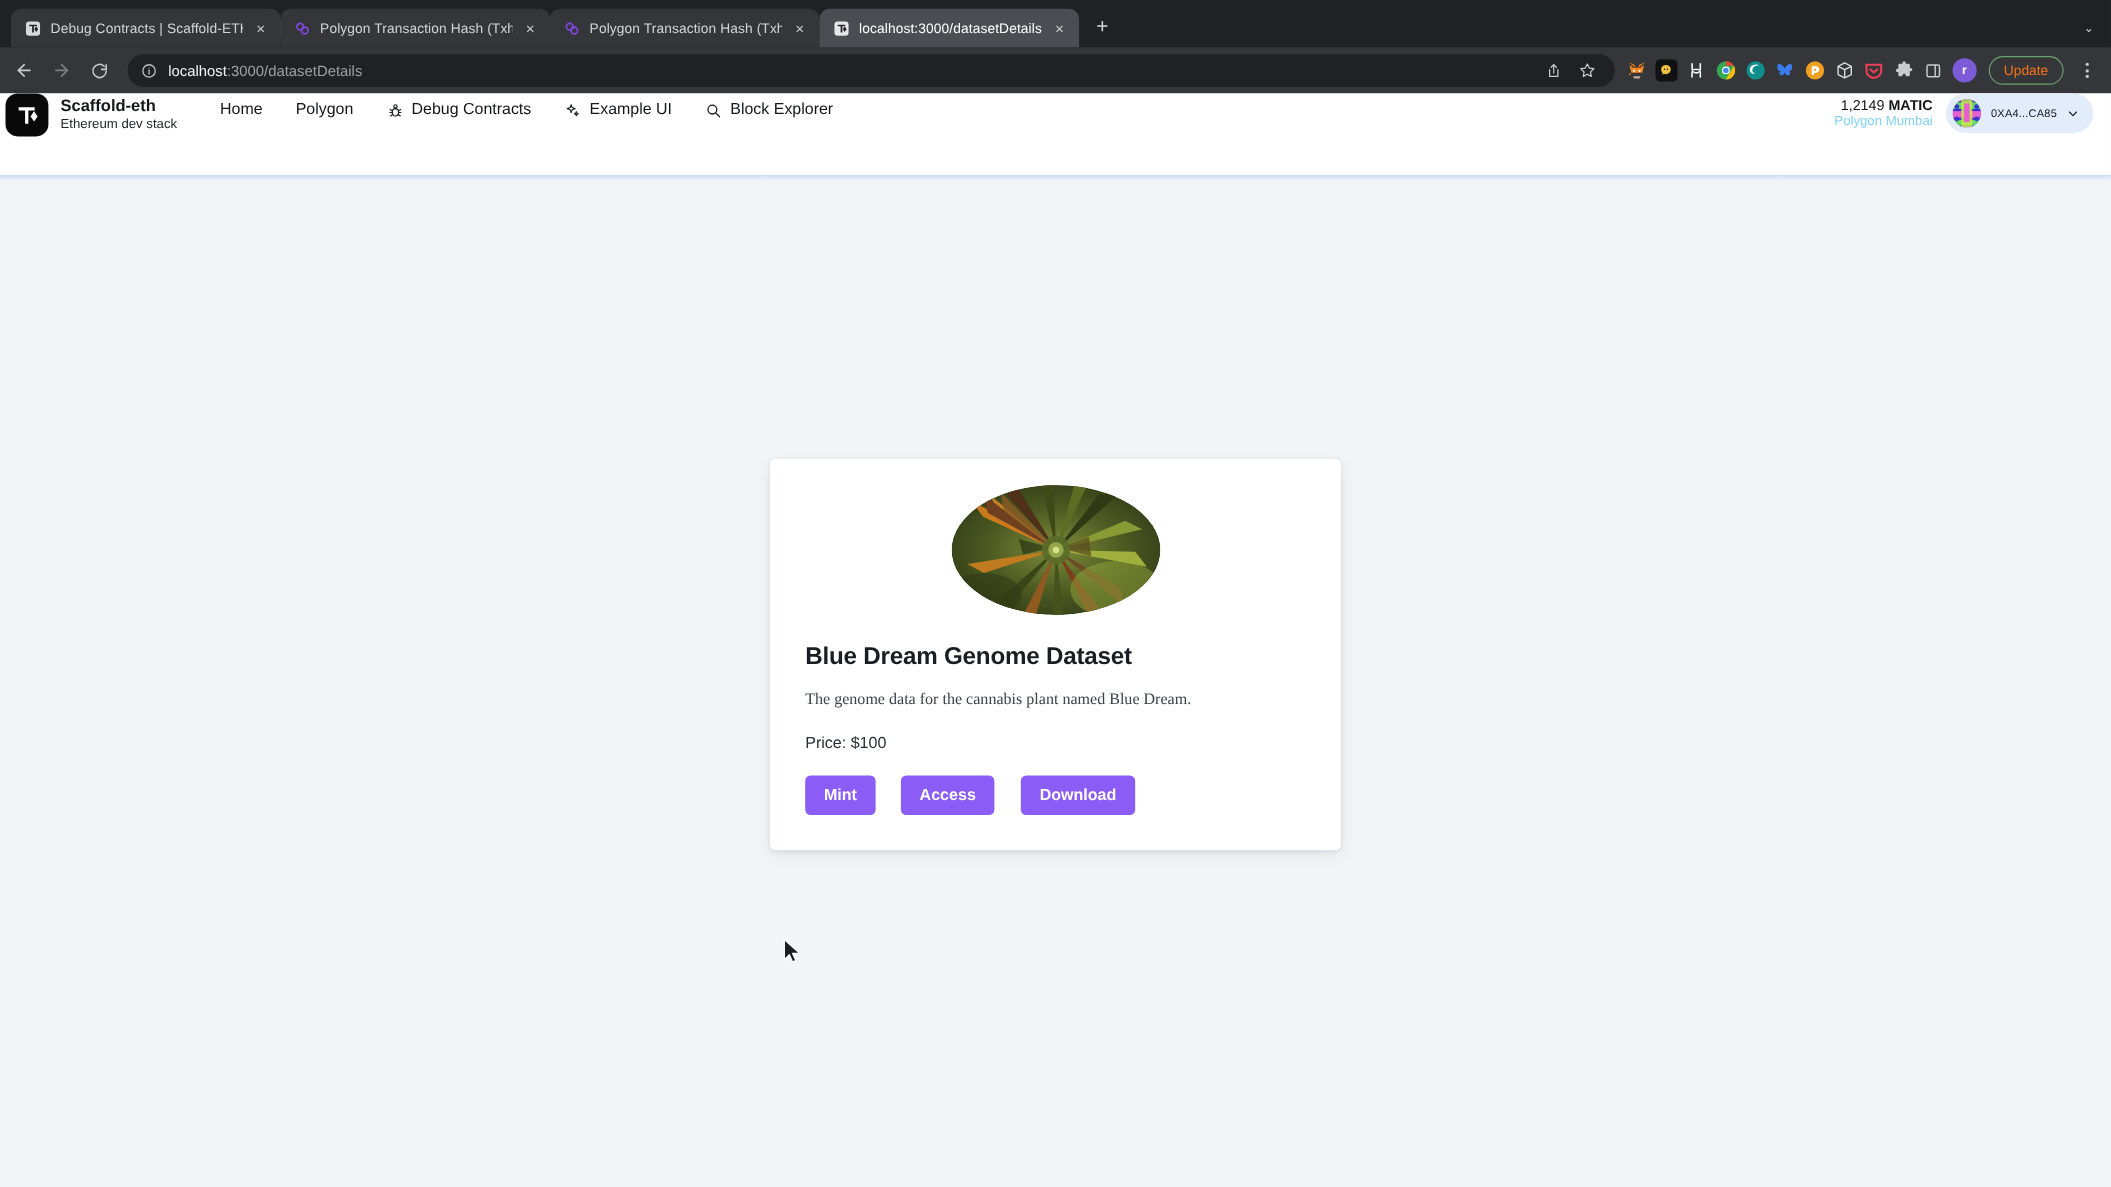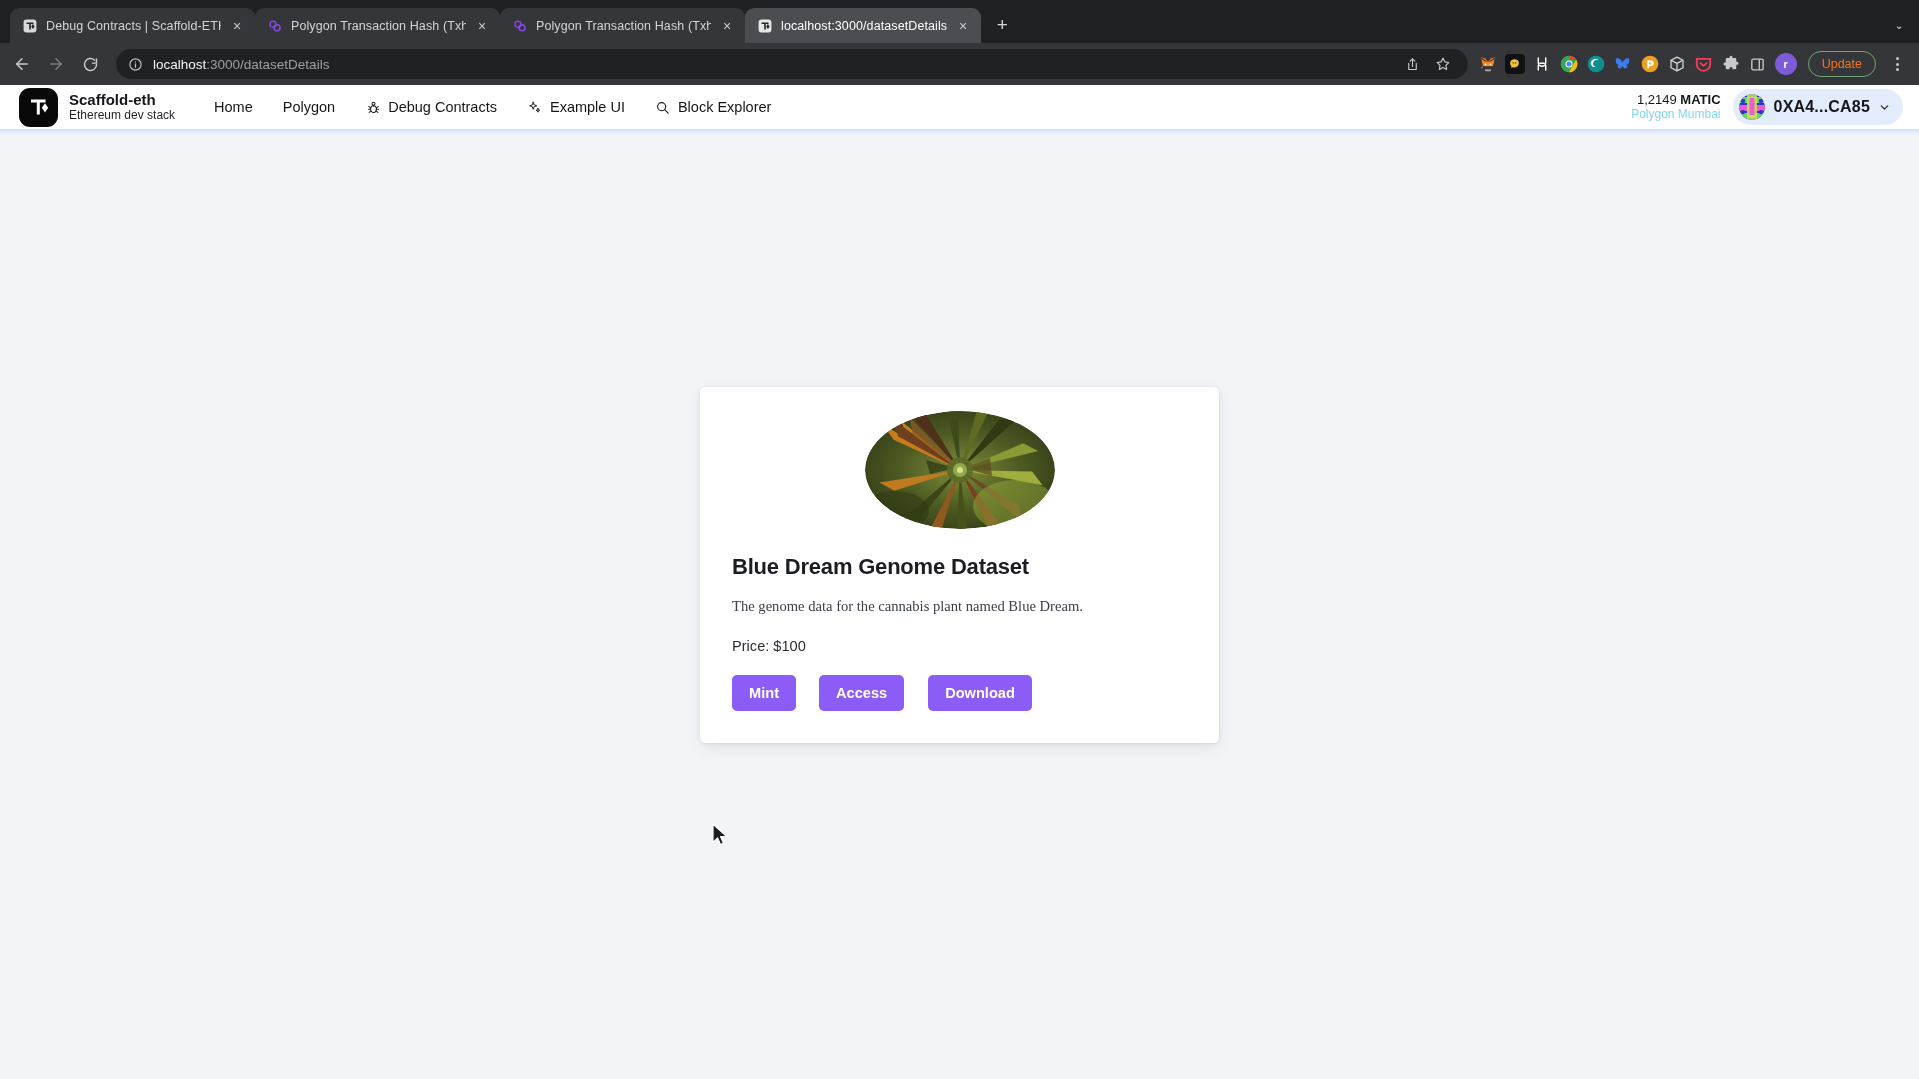--- a/index.html
+++ b/index.html
@@ -116,25 +116,25 @@
     display: flex; align-items: center;
     margin-left: 4px;
   }
   .kebab { width: 24px; display: flex; flex-direction: column; align-items: center; gap: 2.5px; margin-left: 2px; }
   .kebab i { width: 3px; height: 3px; border-radius: 50%; background: #c9cacc; display: block; }
 
   
   .app { width: 100%; height: 1079px; background: #f2f4f7; position: relative; }
 
   .app-header {
-    height: 44px;
+    height: 74px;
     background: #ffffff;
     display: flex;
-    align-items: center;
-    padding: 0 16px 0 19px;
+    align-items: flex-start;
+    padding: 0 16px 0 5px;
     position: relative;
     z-index: 5;
   }
   .app-header::after {
     content: "";
     position: absolute; left: 0; right: 0; bottom: -9px;
     height: 9px;
     background: linear-gradient(180deg, rgba(186,215,247,.75) 0%, rgba(226,238,250,.25) 55%, rgba(242,244,247,0) 100%);
   }
   .brand { display: flex; align-items: center; gap: 11px; }
@@ -159,21 +159,21 @@
   .balance { text-align: right; line-height: 1.15; }
   .balance-amt { font-size: 13px; color: #15161a; }
   .balance-amt b { font-weight: 700; }
   .balance-net { font-size: 12px; color: #7fd3f2; }
   .wallet-pill {
     display: flex; align-items: center; gap: 9px;
     background: #e3ecfb; border-radius: 18px;
     padding: 5px 13px 5px 6px;
   }
   .wallet-av { width: 26px; height: 26px; border-radius: 50%; overflow: hidden; flex: 0 0 26px; }
-  .wallet-addr { font-size: 16px; font-weight: 700; color: #14161b; letter-spacing: .2px; }
+  .wallet-addr { font-size: 10px; font-weight: 400; color: #14161b; letter-spacing: .2px; }
   .wallet-chev { color: #22252b; font-size: 10px; display: flex; align-items: center; }
 
   
   .main {
     height: calc(1079px - 62px - 85px);
     display: flex; align-items: center; justify-content: center;
     position: relative;
   }
   .card {
     width: 519px;

